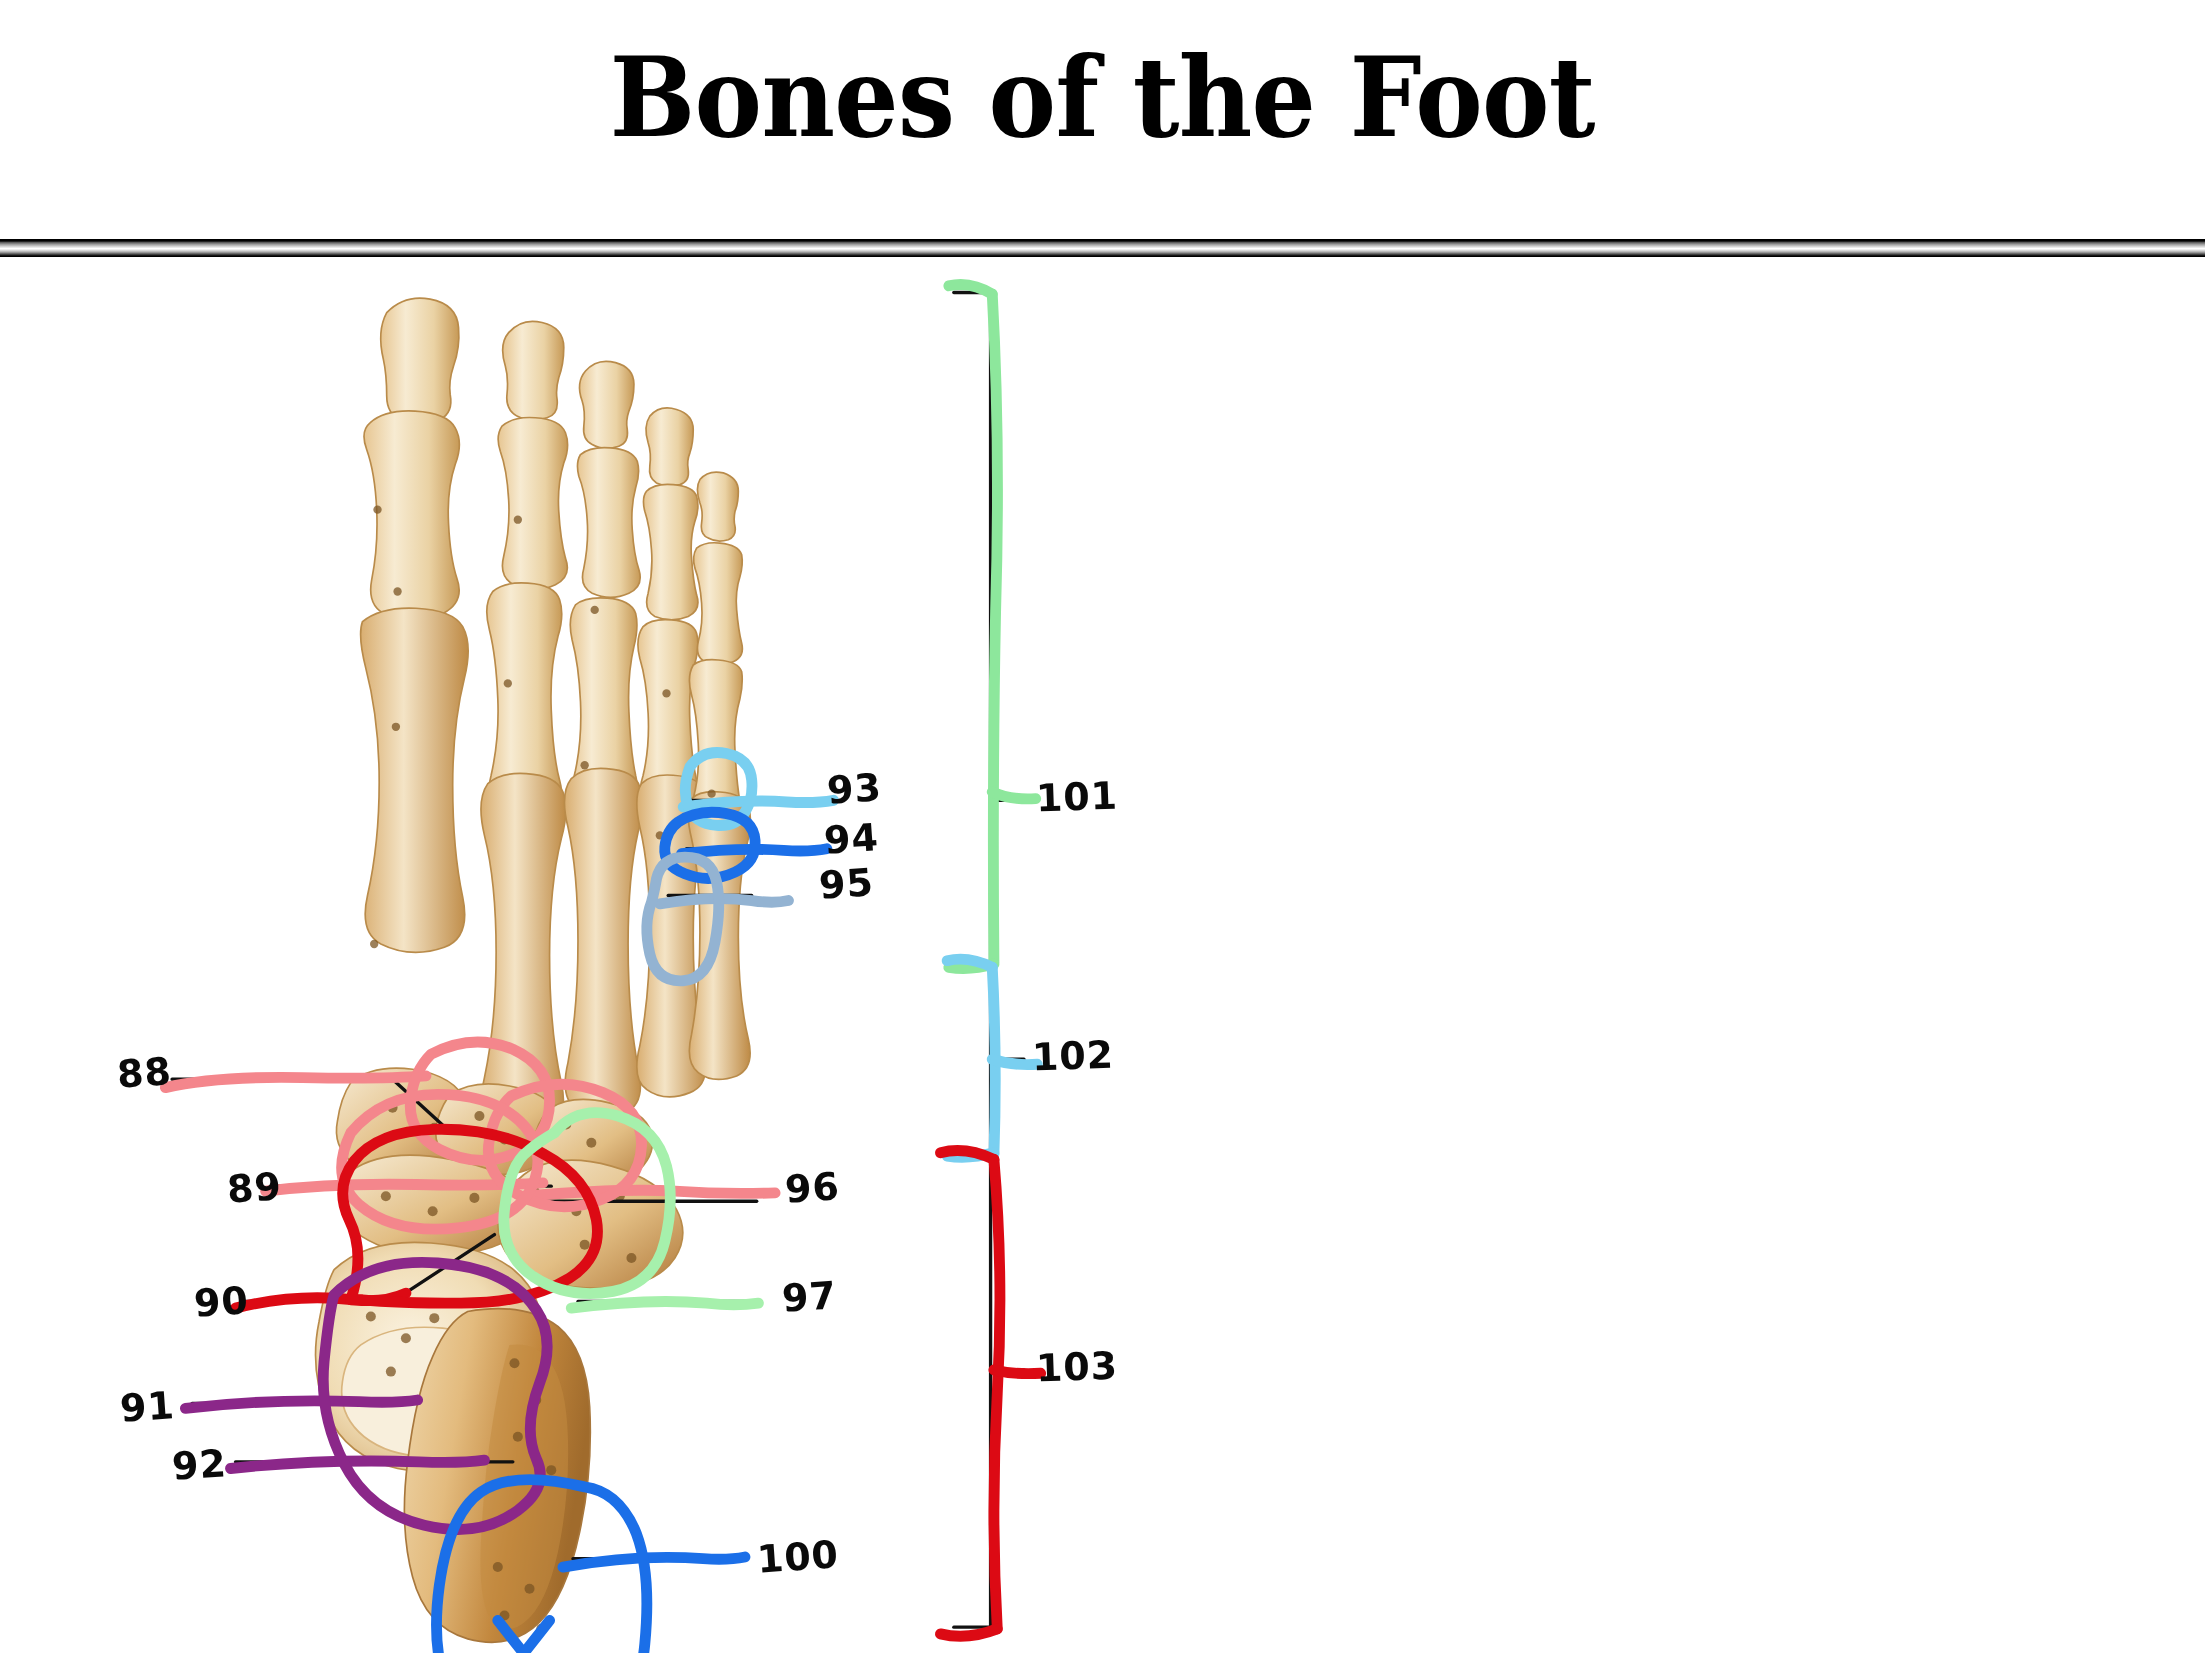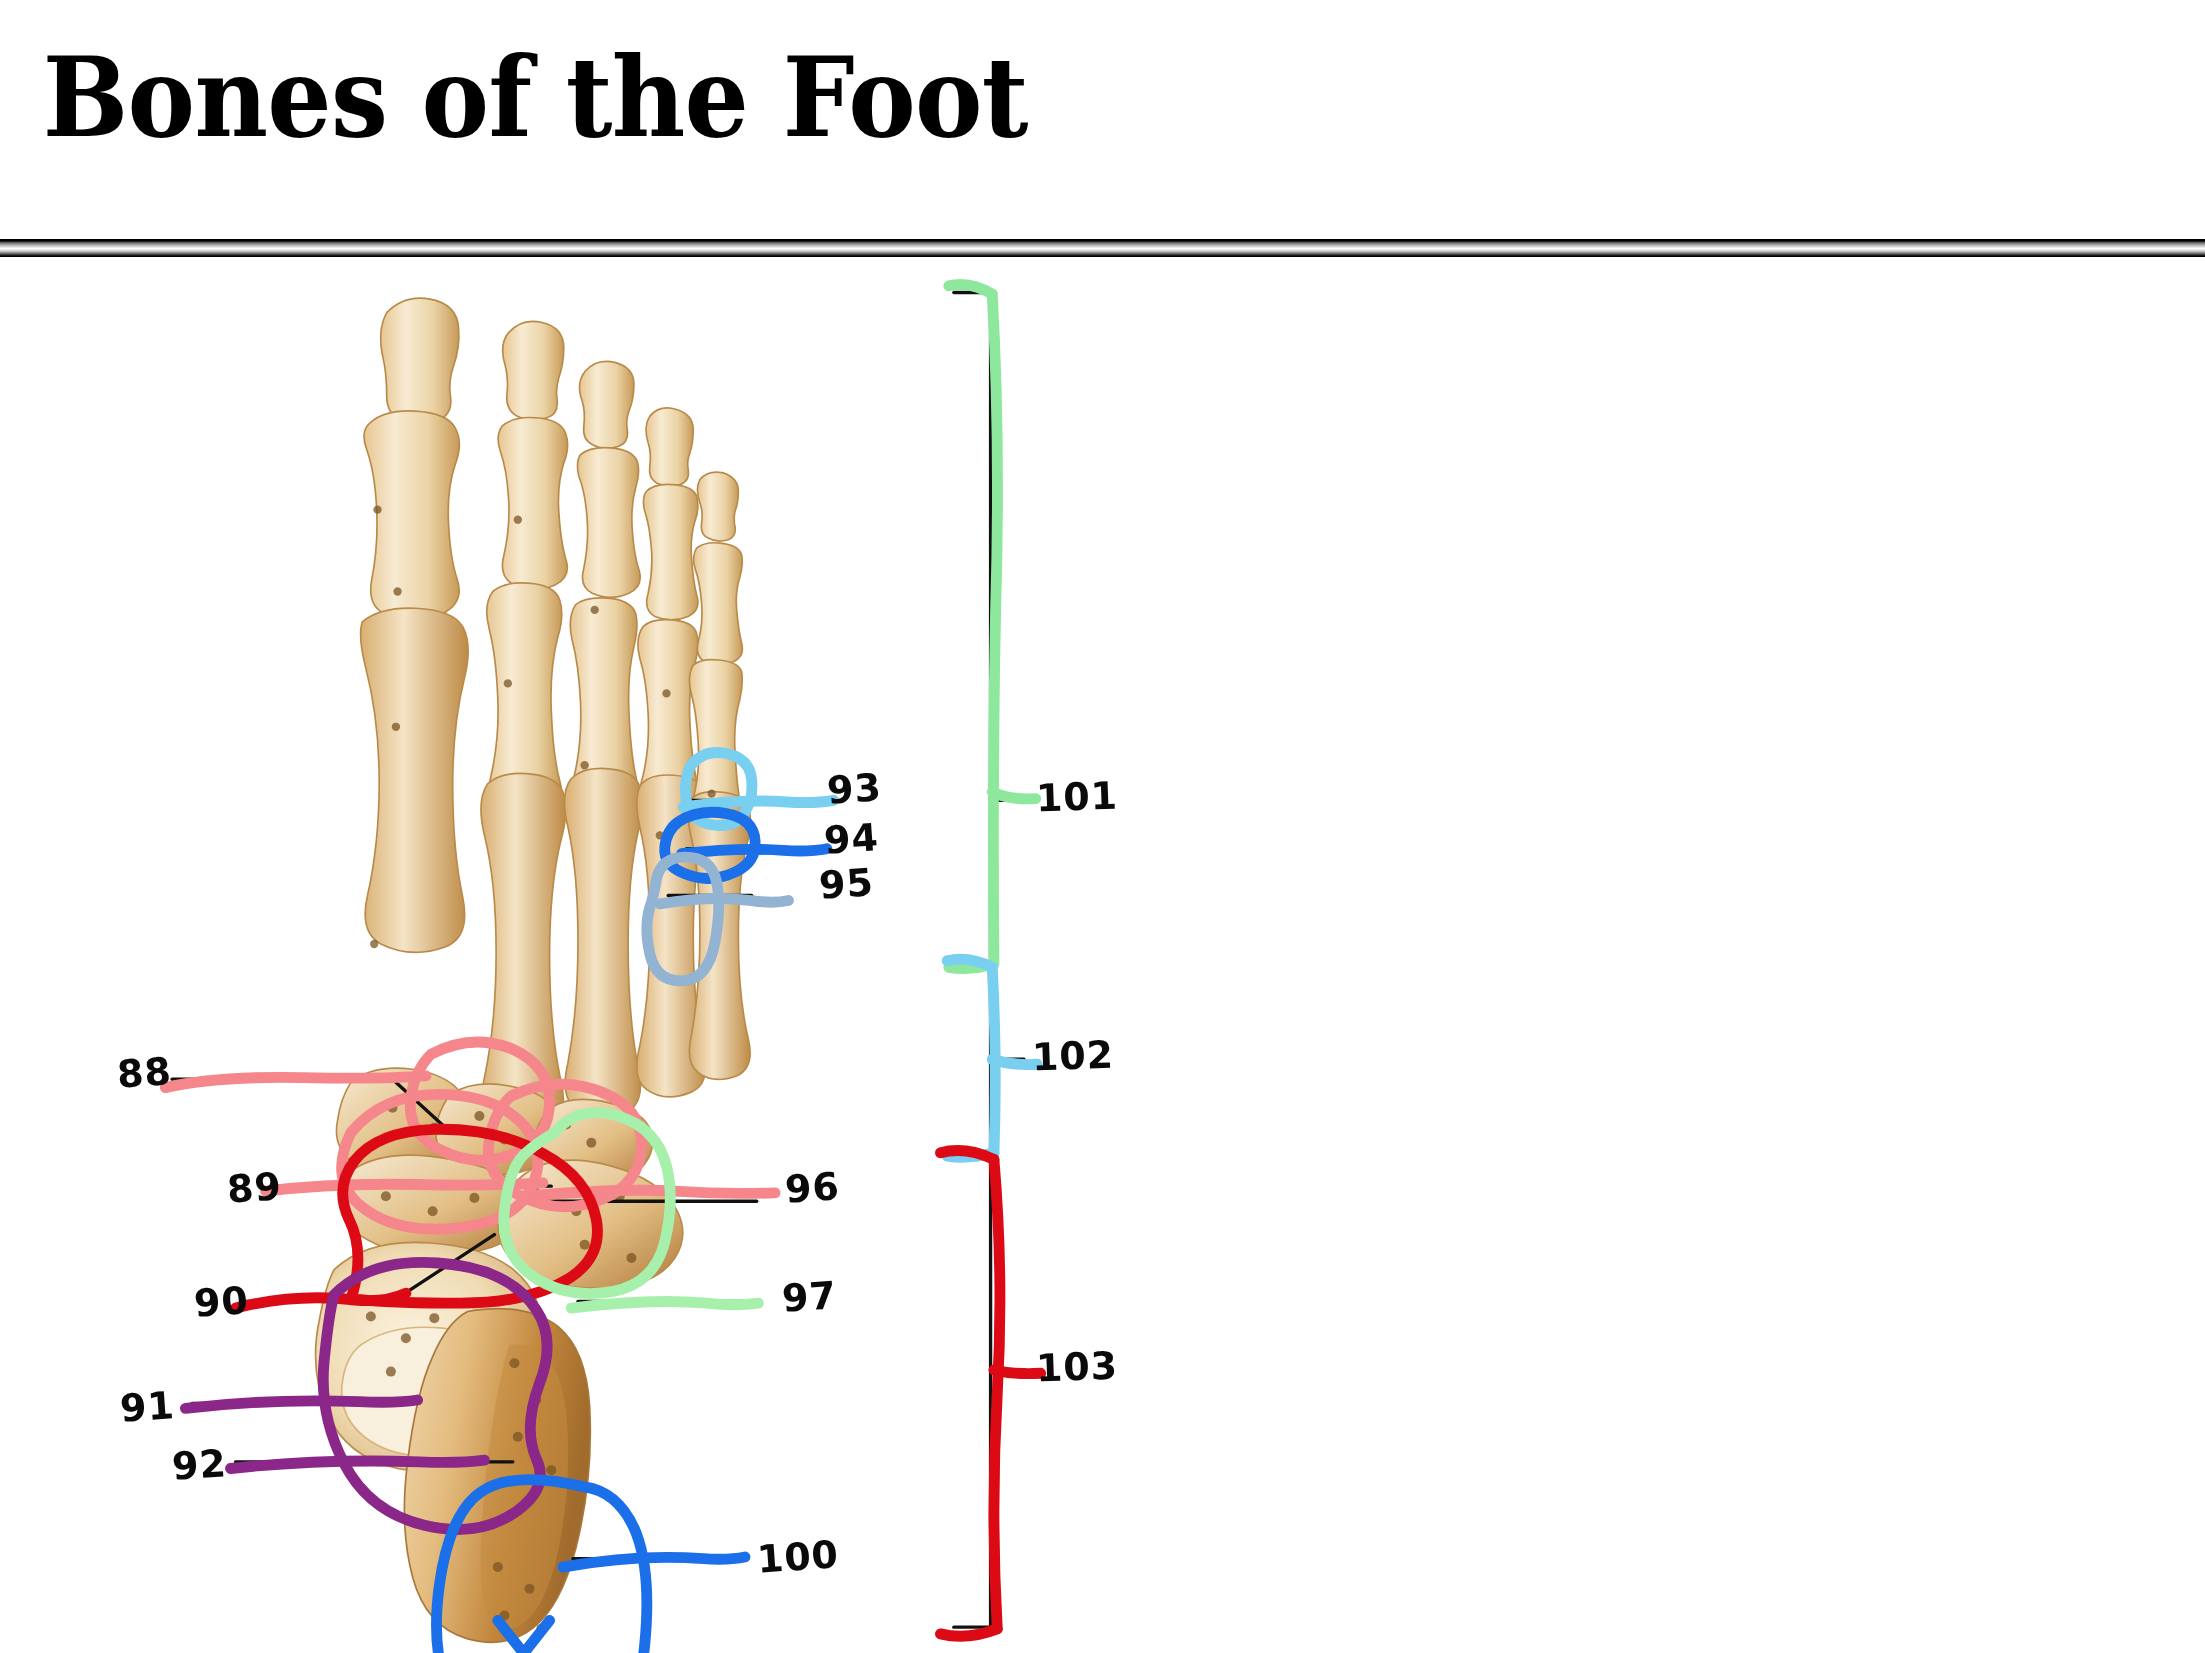--- a/index.html
+++ b/index.html
@@ -14,20 +14,21 @@
     overflow: hidden;
     font-family: "Liberation Sans", sans-serif;
   }
 
   
   #title-bar {
     position: absolute;
     left: 0;
     top: 43px;
     width: 2205px;
+    text-align: center;
   }
   #page-title {
     font-family: "DejaVu Serif", serif;
     font-weight: bold;
     font-size: 110px;
     line-height: 1.0;
     letter-spacing: -0.8px;
     color: #000000;
     transform: scaleX(0.92);
     display: inline-block;

